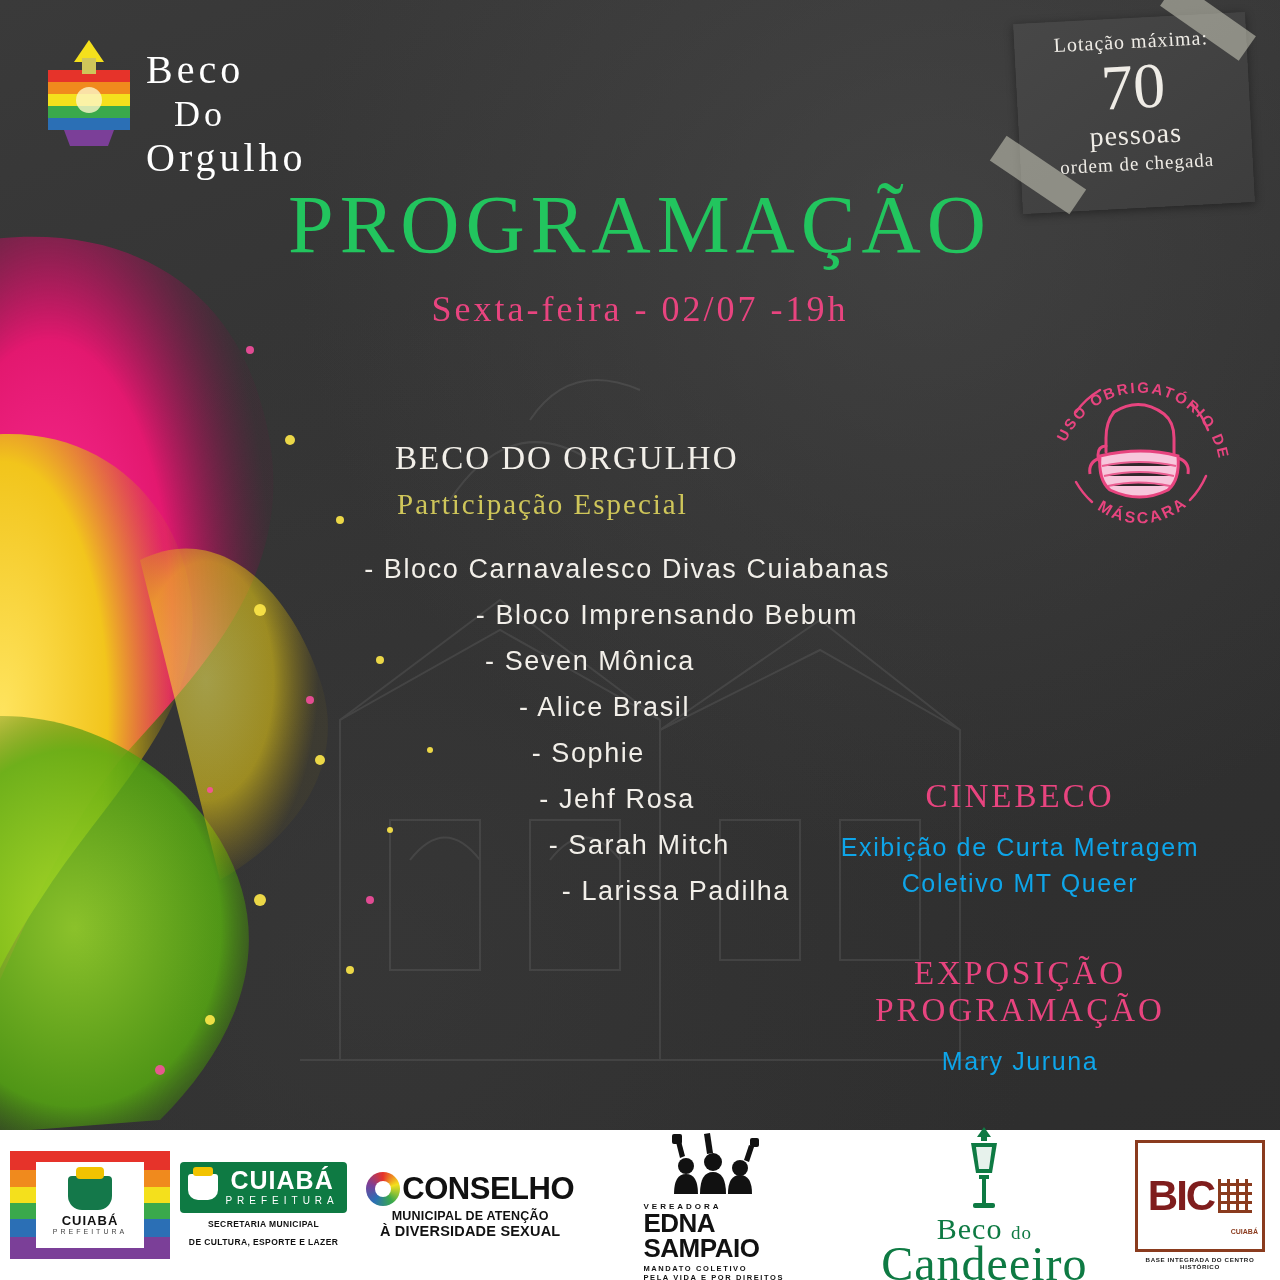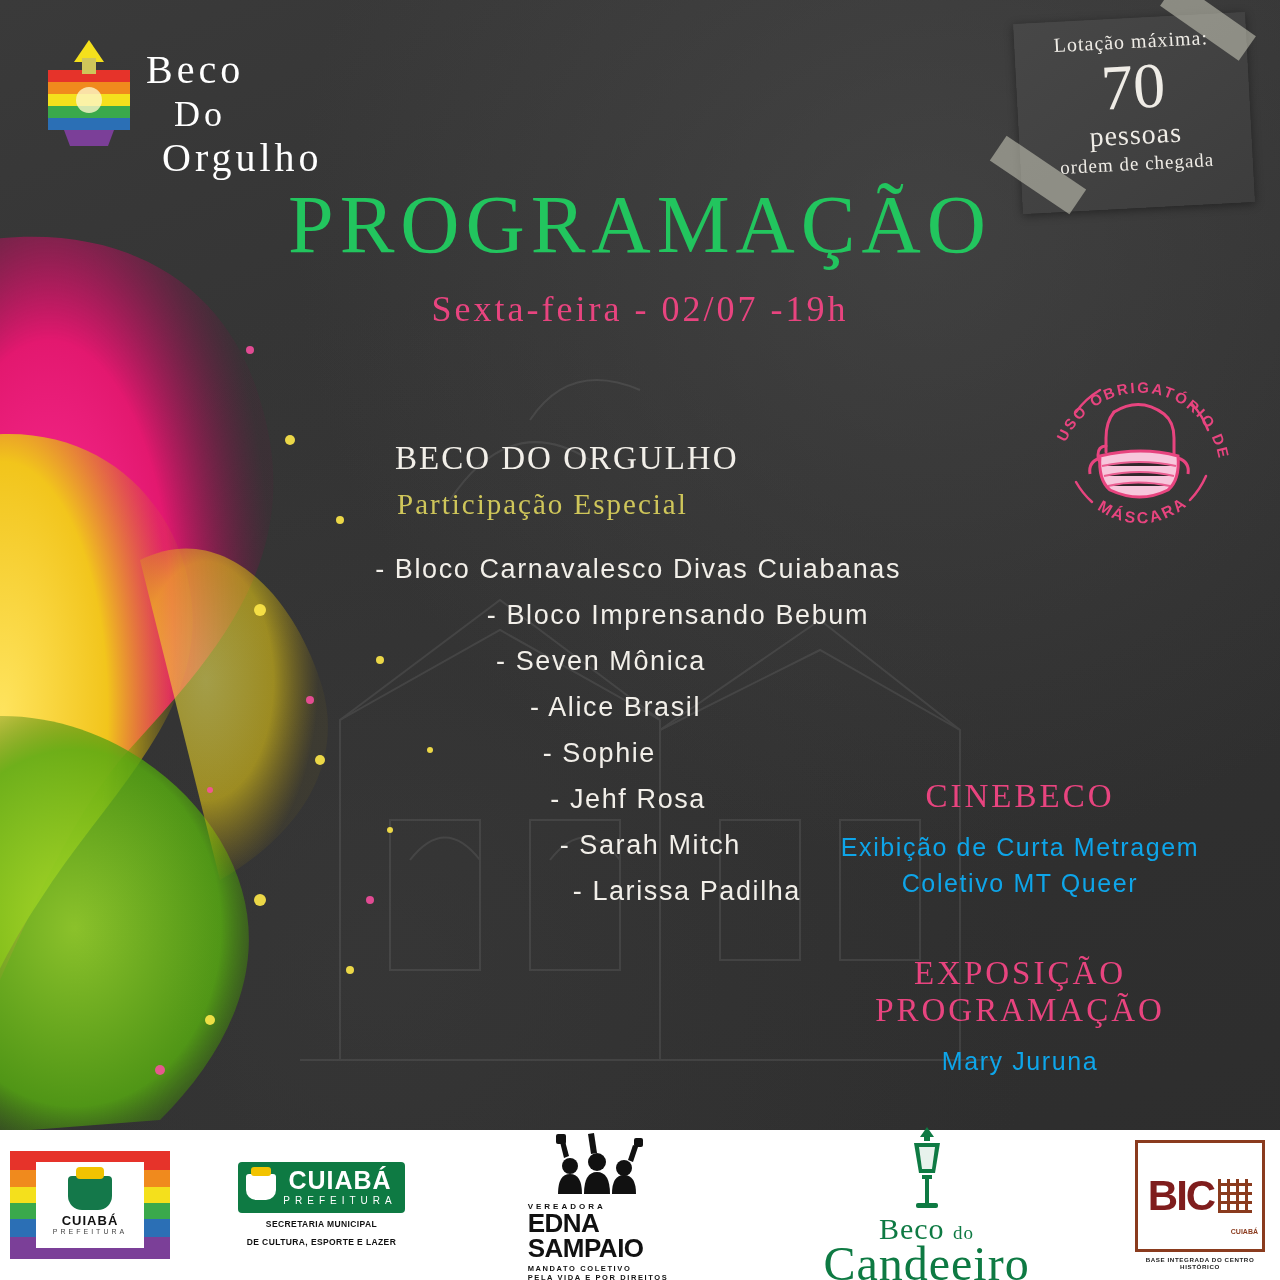--- a/index.html
+++ b/index.html
@@ -63,21 +63,21 @@
     position: absolute;
     left: 112px;
     top: 32px;
     color: #ffffff;
     font-family: "Liberation Serif", serif;
     letter-spacing: 4px;
     line-height: 1.0;
   }
   .logo-text .l1 { font-size: 40px; }
   .logo-text .l2 { font-size: 36px; margin-left: 28px; margin-top: 6px;}
-  .logo-text .l3 { font-size: 40px; margin-left: 16px; margin-top: 6px;}
+  .logo-text .l3 { font-size: 40px; margin-left: 0px; margin-top: 6px;}
 
   
   .title {
     position: absolute;
     left: 0;
     top: 178px;
     width: 1280px;
     text-align: center;
     color: #22c55e;
     font-family: "Liberation Serif", serif;
@@ -154,21 +154,21 @@
     position: absolute;
     left: 397px;
     top: 488px;
     color: #cfc65a;
     font-family: "Liberation Serif", serif;
     font-size: 29px;
     letter-spacing: 2px;
   }
   .lineup {
     position: absolute;
-    left: 341px;
+    left: 330px;
     top: 556px;
     width: 560px;
   }
   .lineup .act {
     color: #f2efe9;
     font-size: 27px;
     letter-spacing: 1.6px;
     line-height: 1.0;
     margin-bottom: 19px;
     text-align: right;
@@ -521,20 +521,28 @@
         <div class="pref-crest"></div>
         <div>
           <div class="pref-title">CUIABÁ</div>
           <div class="pref-word">PREFEITURA</div>
         </div>
       </div>
       <div class="pref-foot">SECRETARIA MUNICIPAL</div>
       <div class="pref-foot">DE CULTURA, ESPORTE E LAZER</div>
     </div>
 
+    <div class="flogo conselho">
+      <div class="cons-top">
+        <div class="cons-c"></div>
+        <div class="cons-word">CONSELHO</div>
+      </div>
+      <div class="cons-l2">MUNICIPAL DE ATENÇÃO</div>
+      <div class="cons-l3">À DIVERSIDADE SEXUAL</div>
+    </div>
 
     <div class="flogo edna">
       <svg class="edna-fists" viewBox="0 0 96 66">
         <g fill="#111">
           <path d="M8 66 q0 -20 12 -20 q12 0 12 20 Z"></path>
           <circle cx="20" cy="38" r="8"></circle>
           <path d="M14 30 l-4 -16 l5 -1 l4 15 Z"></path>
           <path d="M34 66 q0 -22 13 -22 q13 0 13 22 Z"></path>
           <circle cx="47" cy="34" r="9"></circle>
           <path d="M41 26 l-3 -20 l6 -1 l3 20 Z"></path>

